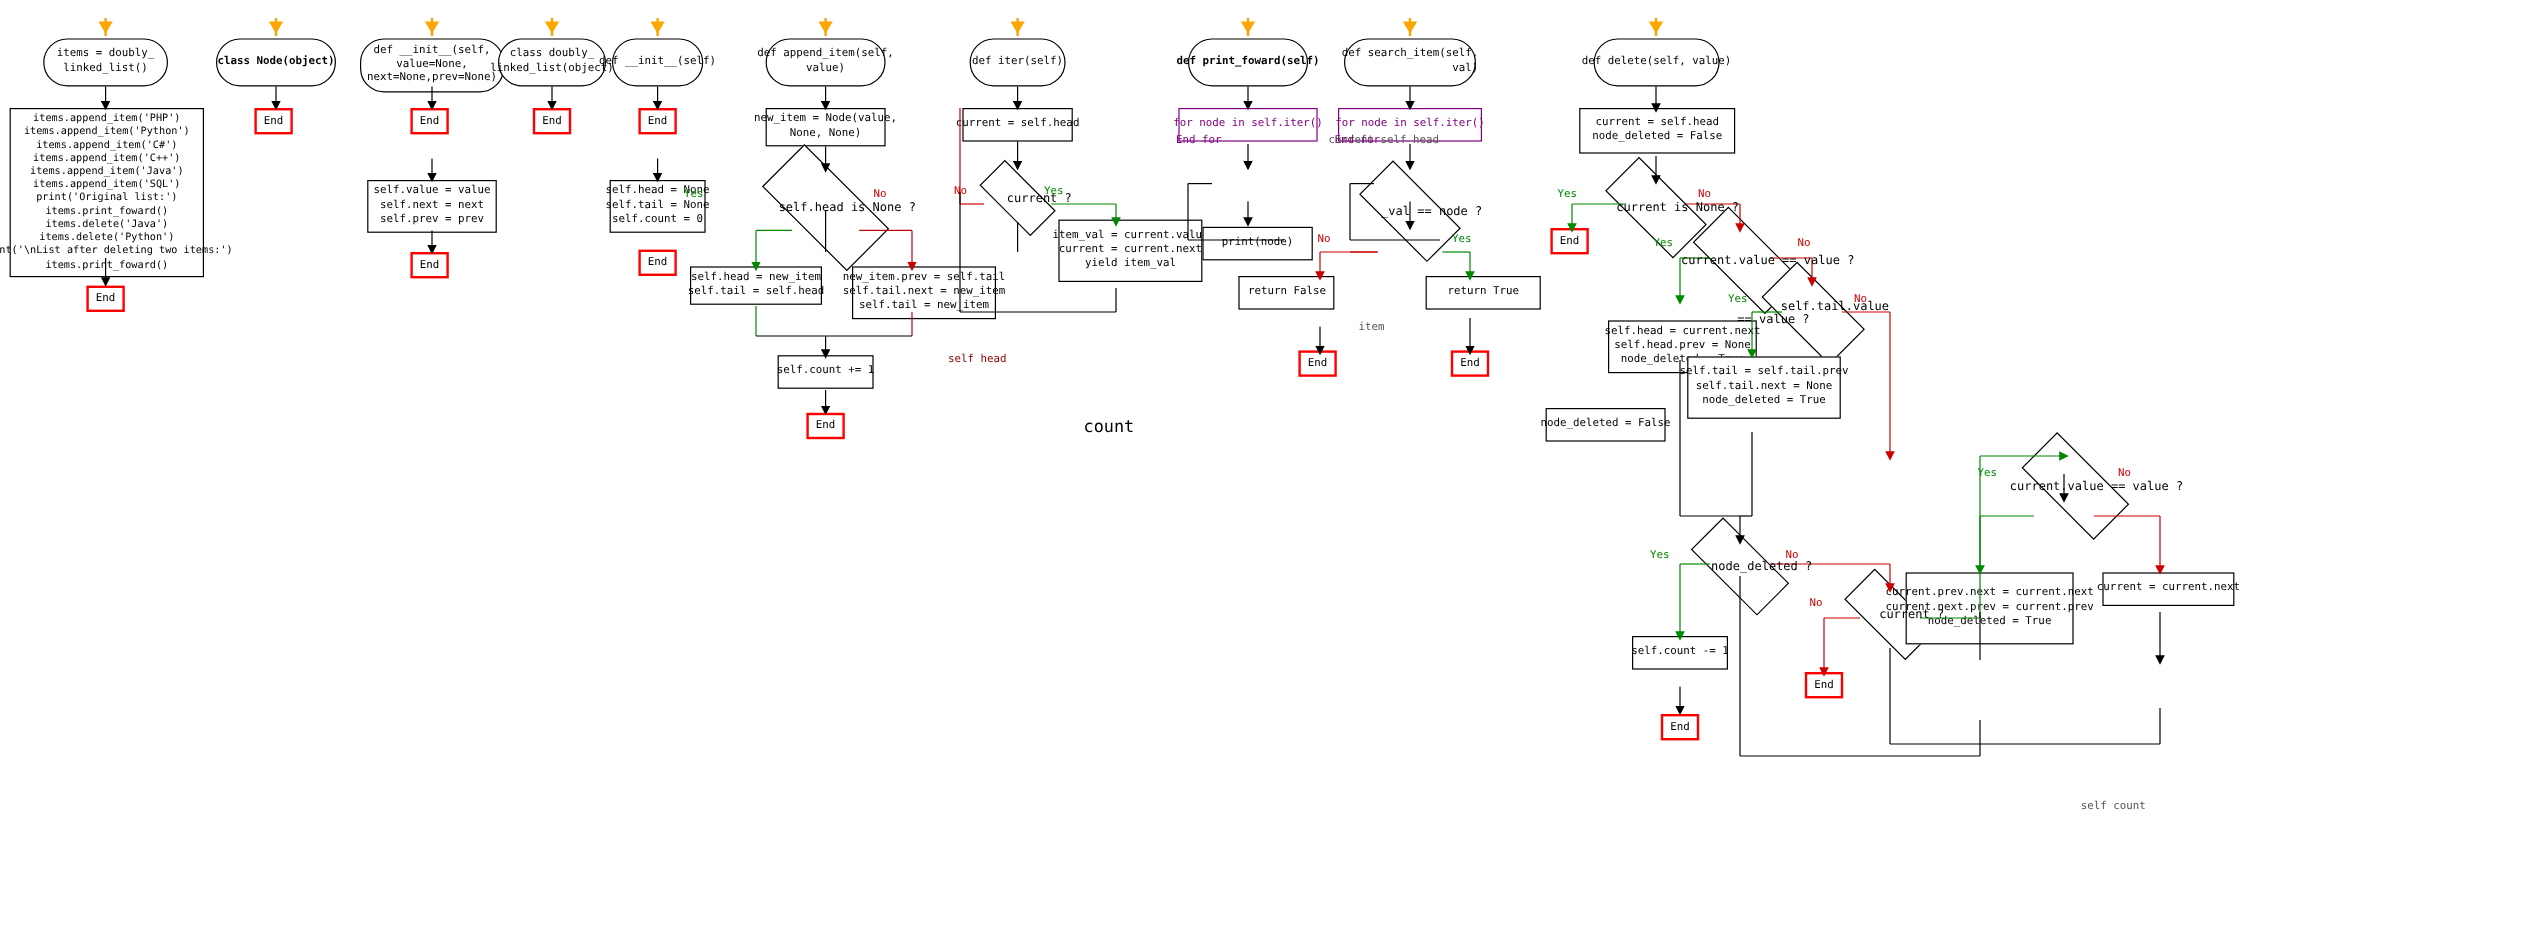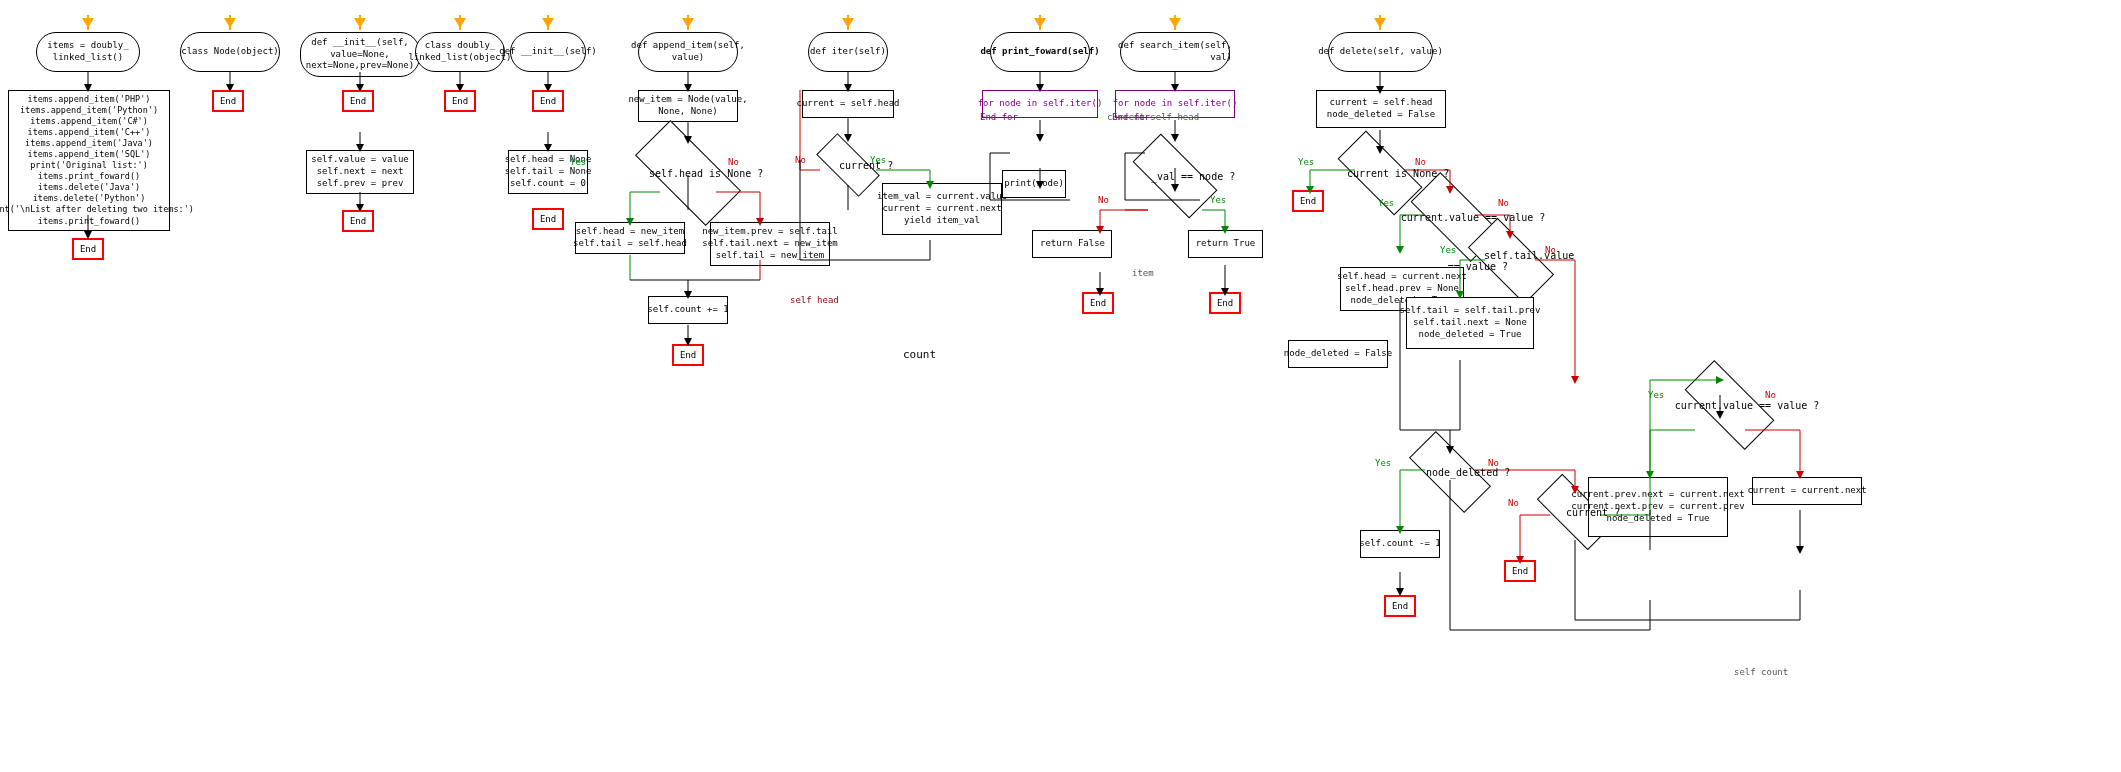--- a/index.html
+++ b/index.html
@@ -280,21 +280,21 @@
 items.append_item('SQL')
 print('Original list:')
 items.print_foward()
 items.delete('Java')
 items.delete('Python')
 print('\nList after deleting two items:')
 items.print_foward()</span>
   </div>
   <div class="end-box" style="left:72px;top:238px;width:32px;height:22px;">End</div>
 
-  <div class="node rounded-rect" style="left:180px;top:32px;width:100px;height:40px;">
+  <div class="node rounded-rect" style="left:180px;top:32px;width:100px;height:40px;font-weight:bold;">
     <span>class Node(object)</span>
   </div>
   <div class="end-box" style="left:212px;top:90px;width:32px;height:22px;">End</div>
 
   <div class="node rounded-rect" style="left:300px;top:32px;width:120px;min-height:40px;">
     <span>def __init__(self,
 value=None,
 next=None,prev=None)</span>
   </div>
   <div class="end-box" style="left:342px;top:90px;width:32px;height:22px;">End</div>
@@ -349,21 +349,21 @@
 self.tail = new_item</span>
   </div>
   <div class="node rect" style="left:648px;top:296px;width:80px;height:28px;">
     <span>self.count += 1</span>
   </div>
   <div class="end-box" style="left:672px;top:344px;width:32px;height:22px;">End</div>
 
   <div style="position:absolute;left:790px;top:295px;font-size:9px;color:#800;">
     <span>self head</span>
   </div>
-  <div style="position:absolute;left:903px;top:348px;font-size:11px;color:#000;">
+  <div style="position:absolute;left:903px;top:348px;font-size:14px;color:#000;">
     <span>count</span>
   </div>
 
   <div class="node rounded-rect" style="left:808px;top:32px;width:80px;height:40px;">
     <span>def iter(self)</span>
   </div>
   <div class="node rect" style="left:802px;top:90px;width:92px;height:28px;">
     <span>current = self.head</span>
   </div>
 
@@ -381,21 +381,21 @@
 yield item_val</span>
   </div>
 
   <div class="node rounded-rect" style="left:990px;top:32px;width:100px;height:40px;font-weight:bold;">
     <span>def print_foward(self)</span>
   </div>
   <div class="node rect" style="left:982px;top:90px;width:116px;height:28px;border-color:purple;color:purple;">
     <span>for node in self.iter()</span>
   </div>
   <div style="position:absolute;left:980px;top:112px;font-size:9px;color:purple;">End for</div>
-  <div class="node rect" style="left:1002px;top:170px;width:64px;height:28px;">
+  <div class="node rect" style="left:1002px;top:189px;width:92px;height:28px;">
     <span>print(node)</span>
   </div>
 
   <div class="node rounded-rect" style="left:1120px;top:32px;width:110px;min-height:40px;text-align:right;">
     <span>def search_item(self,
 val)</span>
   </div>
   <div class="node rect" style="left:1115px;top:90px;width:120px;height:28px;border-color:purple;color:purple;">
     <span>for node in self.iter()</span>
   </div>
@@ -405,21 +405,21 @@
     <div class="diamond" style="width:80px;height:40px;"></div>
     <div class="diamond-label">
       <span>_val == node ?</span>
     </div>
   </div>
   <div style="position:absolute;left:1098px;top:195px;font-size:9px;color:#c00;">No</div>
   <div style="position:absolute;left:1210px;top:195px;font-size:9px;color:#080;">Yes</div>
   <div class="node rect" style="left:1032px;top:230px;width:80px;height:28px;justify-content:flex-end;">
     <span>return False</span>
   </div>
-  <div class="node rect" style="left:1188px;top:230px;width:75px;height:28px;">
+  <div class="node rect" style="left:1188px;top:230px;width:96px;height:28px;">
     <span>return True</span>
   </div>
   <div class="end-box" style="left:1082px;top:292px;width:32px;height:22px;">End</div>
   <div class="end-box" style="left:1209px;top:292px;width:32px;height:22px;">End</div>
 
   <div style="position:absolute;left:1107px;top:112px;font-size:9px;color:#555;">
     <span>current self head</span>
   </div>
   <div style="position:absolute;left:1132px;top:268px;font-size:9px;color:#555;">
     <span>item</span>

